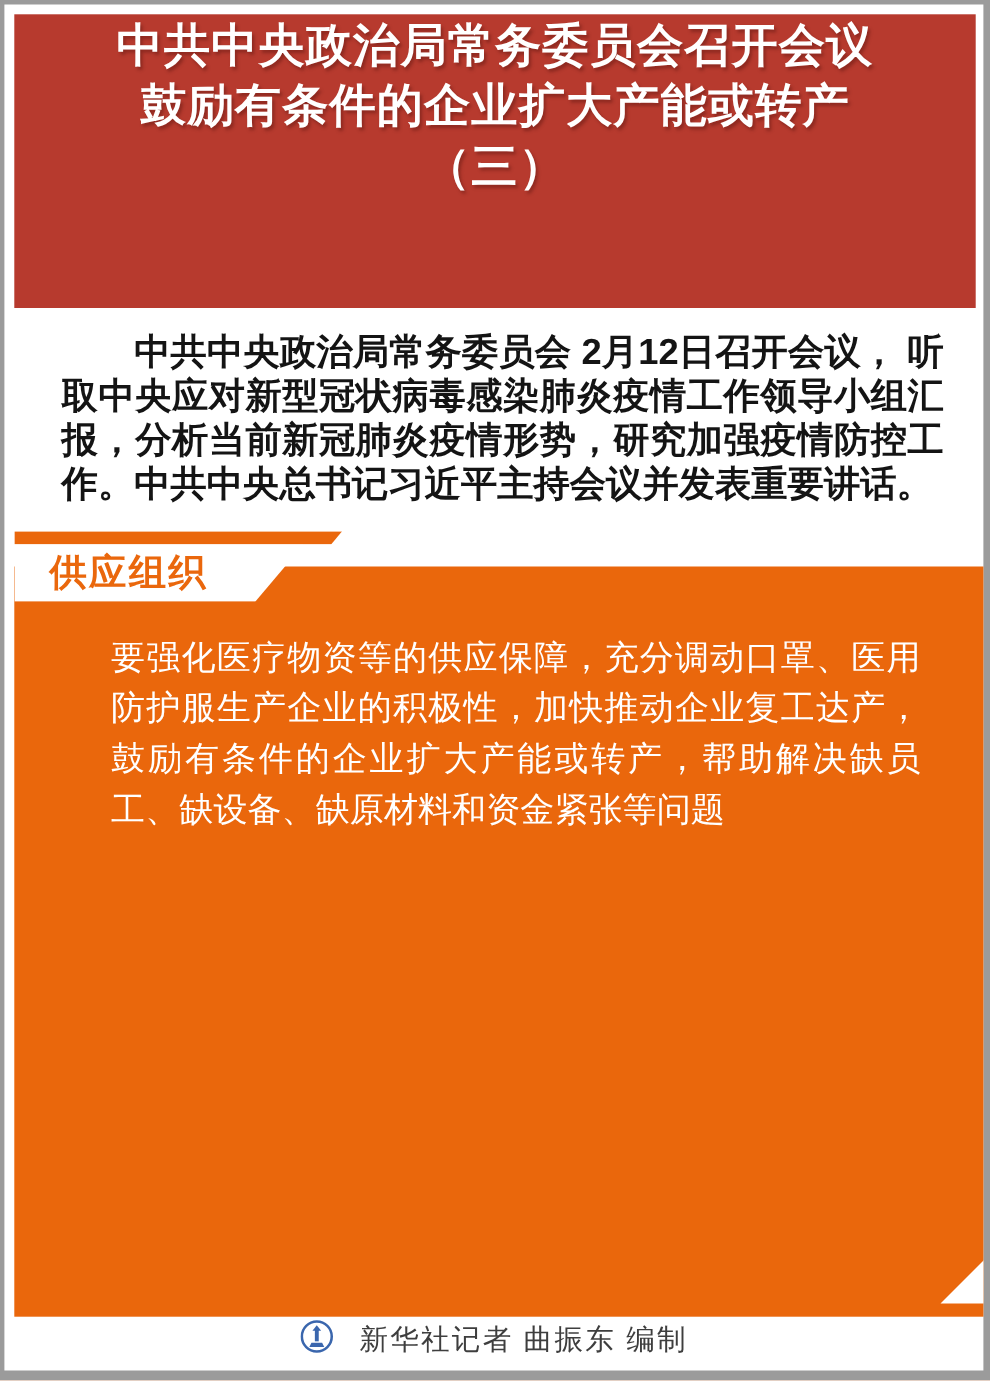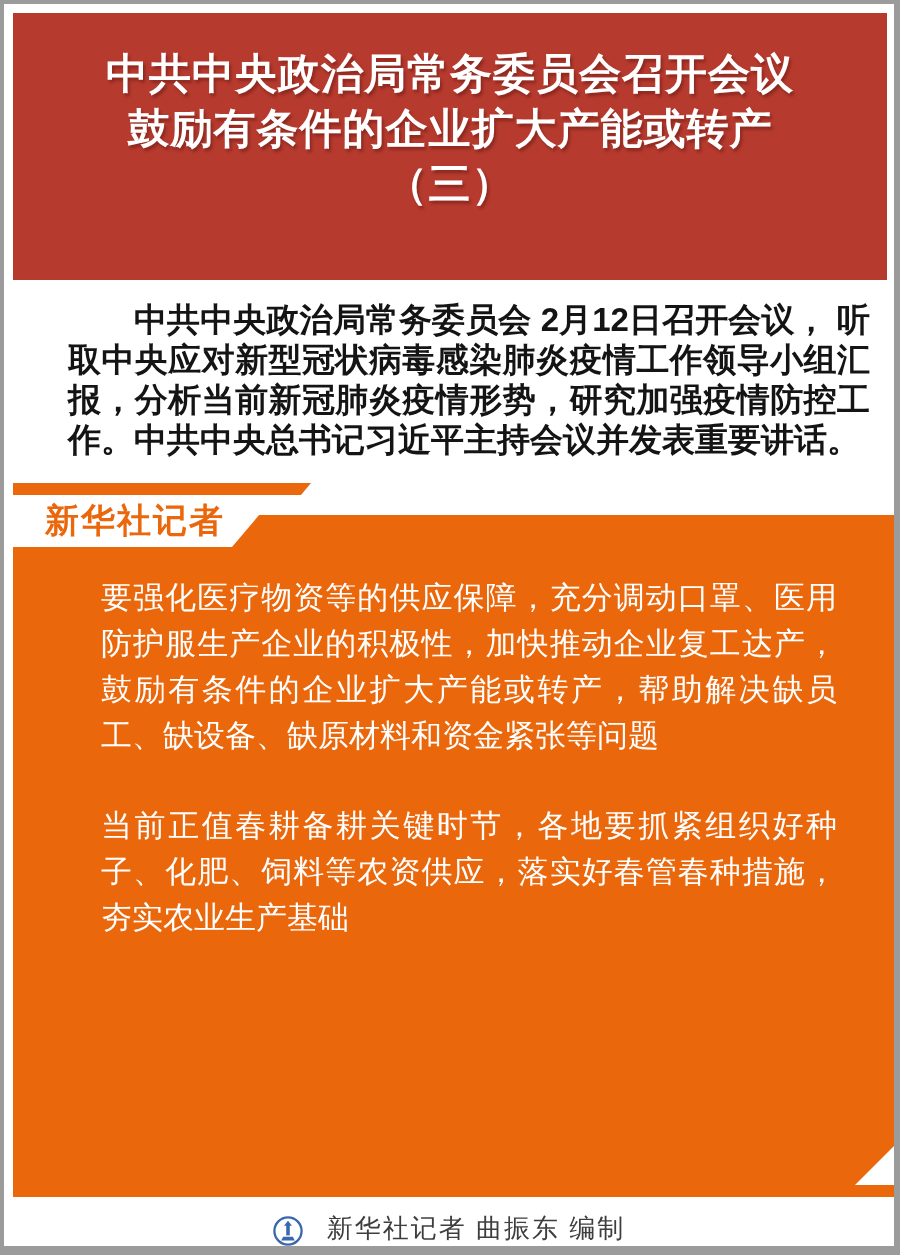--- a/index.html
+++ b/index.html
@@ -19,34 +19,33 @@
     overflow: hidden;
   }
   
   .header-banner {
     position: absolute;
     left: 9px; top: 9px;
     width: 874px; height: 267px;
     background: #b73a2e;
     color: #ffffff;
     text-align: center;
-    padding-top: 33px;
   }
   .title-line {
     font-size: 42px;
     font-weight: bold;
     line-height: 55px;
     letter-spacing: 1px;
     text-shadow: 2px 3px 3px rgba(60,10,5,0.35);
     white-space: nowrap;
   }
   
   .intro {
     position: absolute;
-    left: 64px; top: 296px;
+    left: 52px; top: 296px;
     width: 802px;
     color: #141414;
     font-size: 33px;
     font-weight: 600;
     line-height: 40px;
     text-align: justify;
     text-indent: 2em;
   }
   
   .ribbon-strip {
@@ -96,21 +95,21 @@
     width: 0; height: 0;
     border-bottom: 42px solid #ffffff;
     border-left: 42px solid transparent;
   }
   
   .credit {
     position: absolute;
     left: 0; top: 1196px;
     width: 100%; height: 46px;
     display: flex;
-    align-items: flex-end;
+    align-items: flex-start;
     justify-content: center;
     gap: 24px;
   }
   .credit .logo { display: inline-flex; }
   .credit .credit-text {
     color: #3e3e3e;
     font-size: 26px;
     letter-spacing: 2px;
   }
 </style>
@@ -123,26 +122,25 @@
     <div class="title-line">中共中央政治局常务委员会召开会议</div>
     <div class="title-line">鼓励有条件的企业扩大产能或转产</div>
     <div class="title-line">（三）</div>
   </header>
 
   <p class="intro">中共中央政治局常务委员会 2月12日召开会议， 听取中央应对新型冠状病毒感染肺炎疫情工作领导小组汇报，分析当前新冠肺炎疫情形势，研究加强疫情防控工作。中共中央总书记习近平主持会议并发表重要讲话。</p>
 
   <div class="ribbon-strip"></div>
 
   <div class="ribbon-label">
-    <span>新华社记者</span>
+    <span>供应组织</span>
   </div>
 
   <section class="orange-panel">
     <p class="point">要强化医疗物资等的供应保障，充分调动口罩、医用防护服生产企业的积极性，加快推动企业复工达产，鼓励有条件的企业扩大产能或转产，帮助解决缺员工、缺设备、缺原材料和资金紧张等问题</p>
-    <p class="point">当前正值春耕备耕关键时节，各地要抓紧组织好种子、化肥、饲料等农资供应，落实好春管春种措施，夯实农业生产基础</p>
     <div class="corner-triangle"></div>
   </section>
 
   <footer class="credit">
     <span class="logo">
       <svg viewBox="0 0 34 34" width="30" height="30" aria-hidden="true">
         <circle cx="17" cy="17" r="15.4" fill="#ffffff" stroke="#3a66ad" stroke-width="2.6"></circle>
         <path d="M17 5.5 L12.5 11 H21.5 Z" fill="#3a66ad"></path>
         <rect x="15" y="10" width="4" height="12" fill="#3a66ad"></rect>
         <path d="M11.5 23.5 h11 l2.2 4.2 H9.3 Z" fill="#3a66ad"></path>

